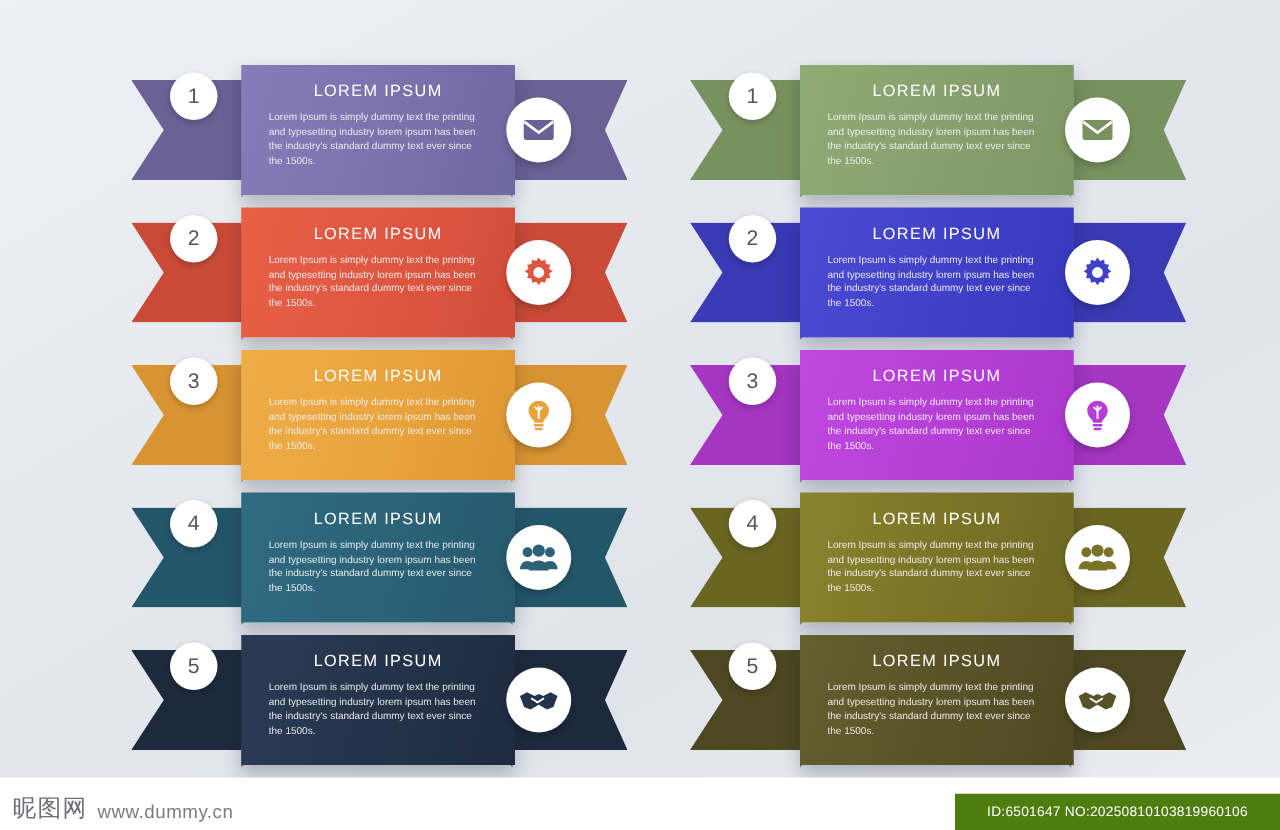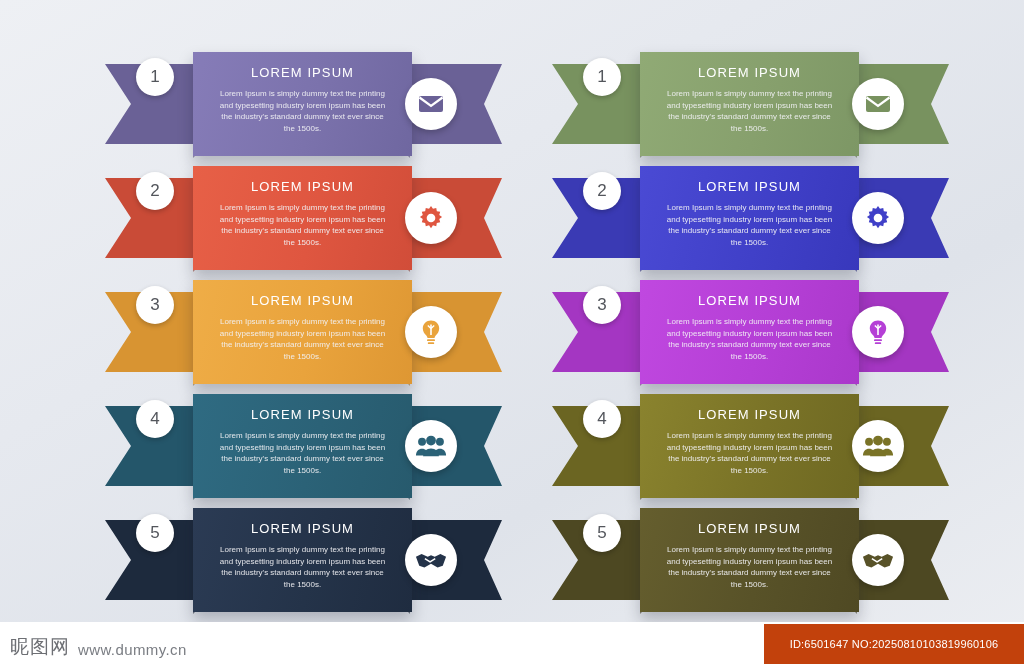--- a/index.html
+++ b/index.html
@@ -58,21 +58,20 @@
     color: #ffffff;
     font-size: 13px;
     letter-spacing: 1.1px;
     font-weight: 400;
   }
   .panel-body {
     position: absolute;
     top: 36px;
     left: 22px;
     right: 22px;
-    text-align: center;
     color: #f2f2f5;
     font-size: 8px;
     line-height: 11.5px;
     opacity: 0.92;
   }
   
   .fold {
     position: absolute;
     width: 0;
     height: 0;
@@ -133,22 +132,22 @@
     font-size: 15px;
     color: #7a7d83;
     padding-bottom: 2px;
     letter-spacing: 0.4px;
   }
   .id-chip {
     position: absolute;
     right: 0;
     bottom: 0;
     width: 260px;
-    height: 40px;
-    background: #c2410c;
+    height: 29px;
+    background: #4d7c0f;
     color: #ffffff;
     font-size: 11px;
     display: flex;
     align-items: center;
     justify-content: center;
     letter-spacing: 0.2px;
   }
 </style>
 </head>
 <body>

